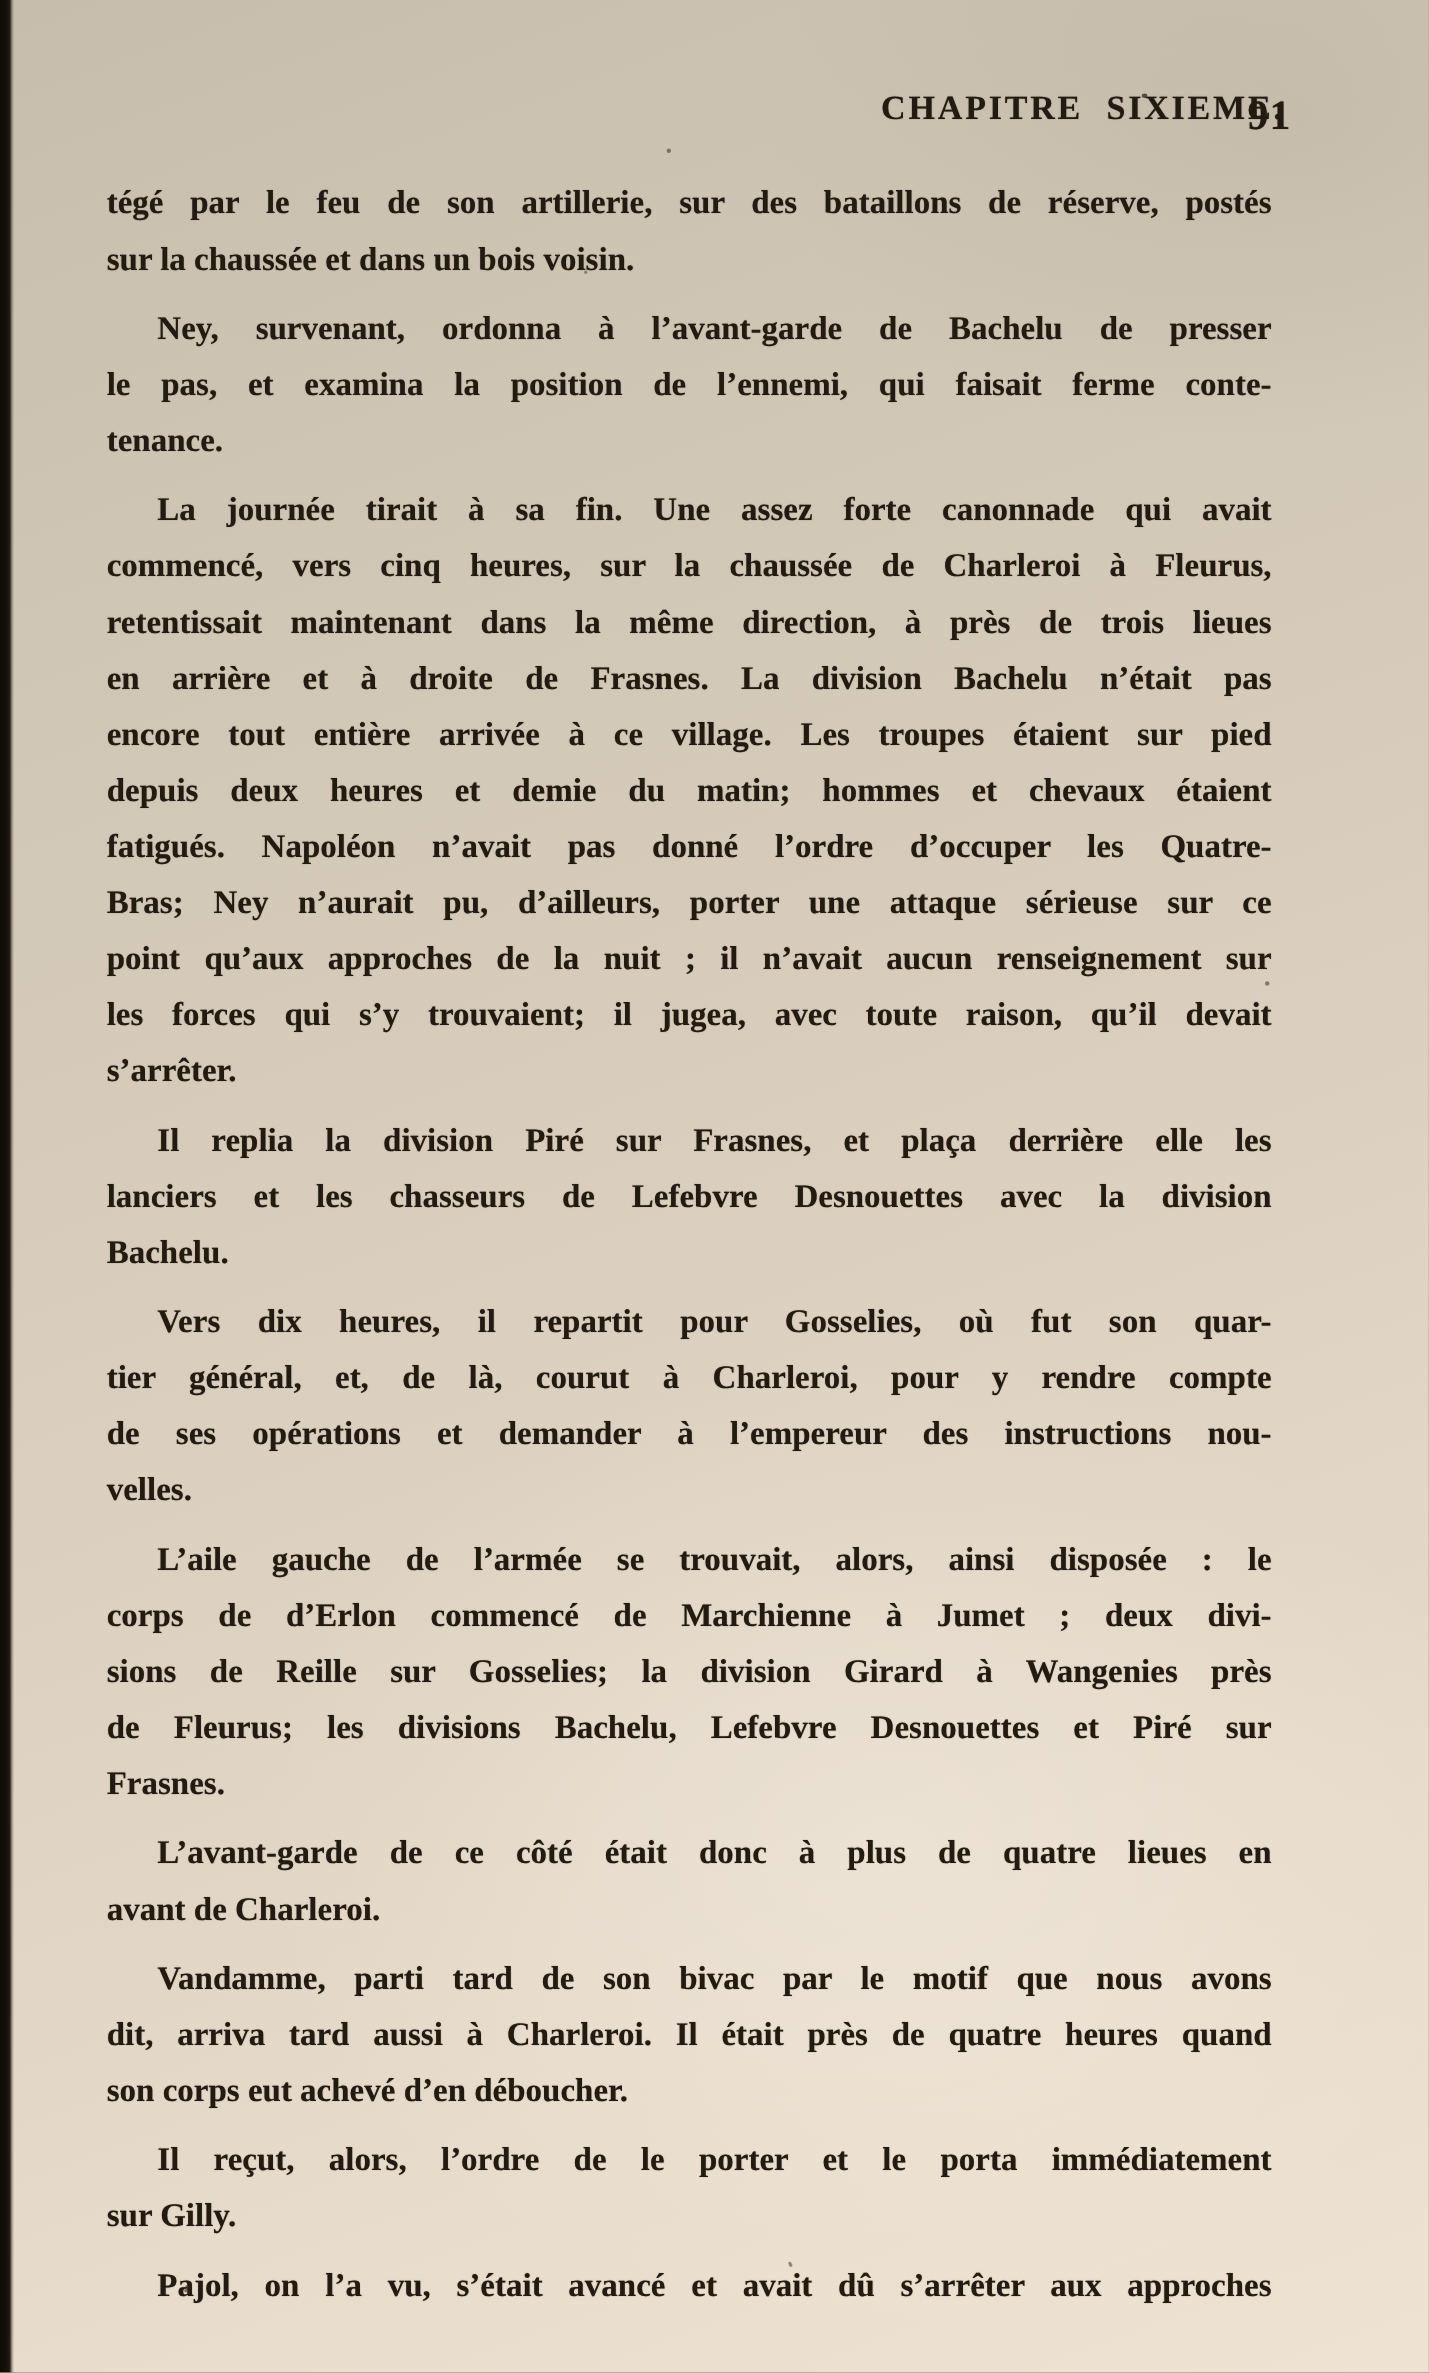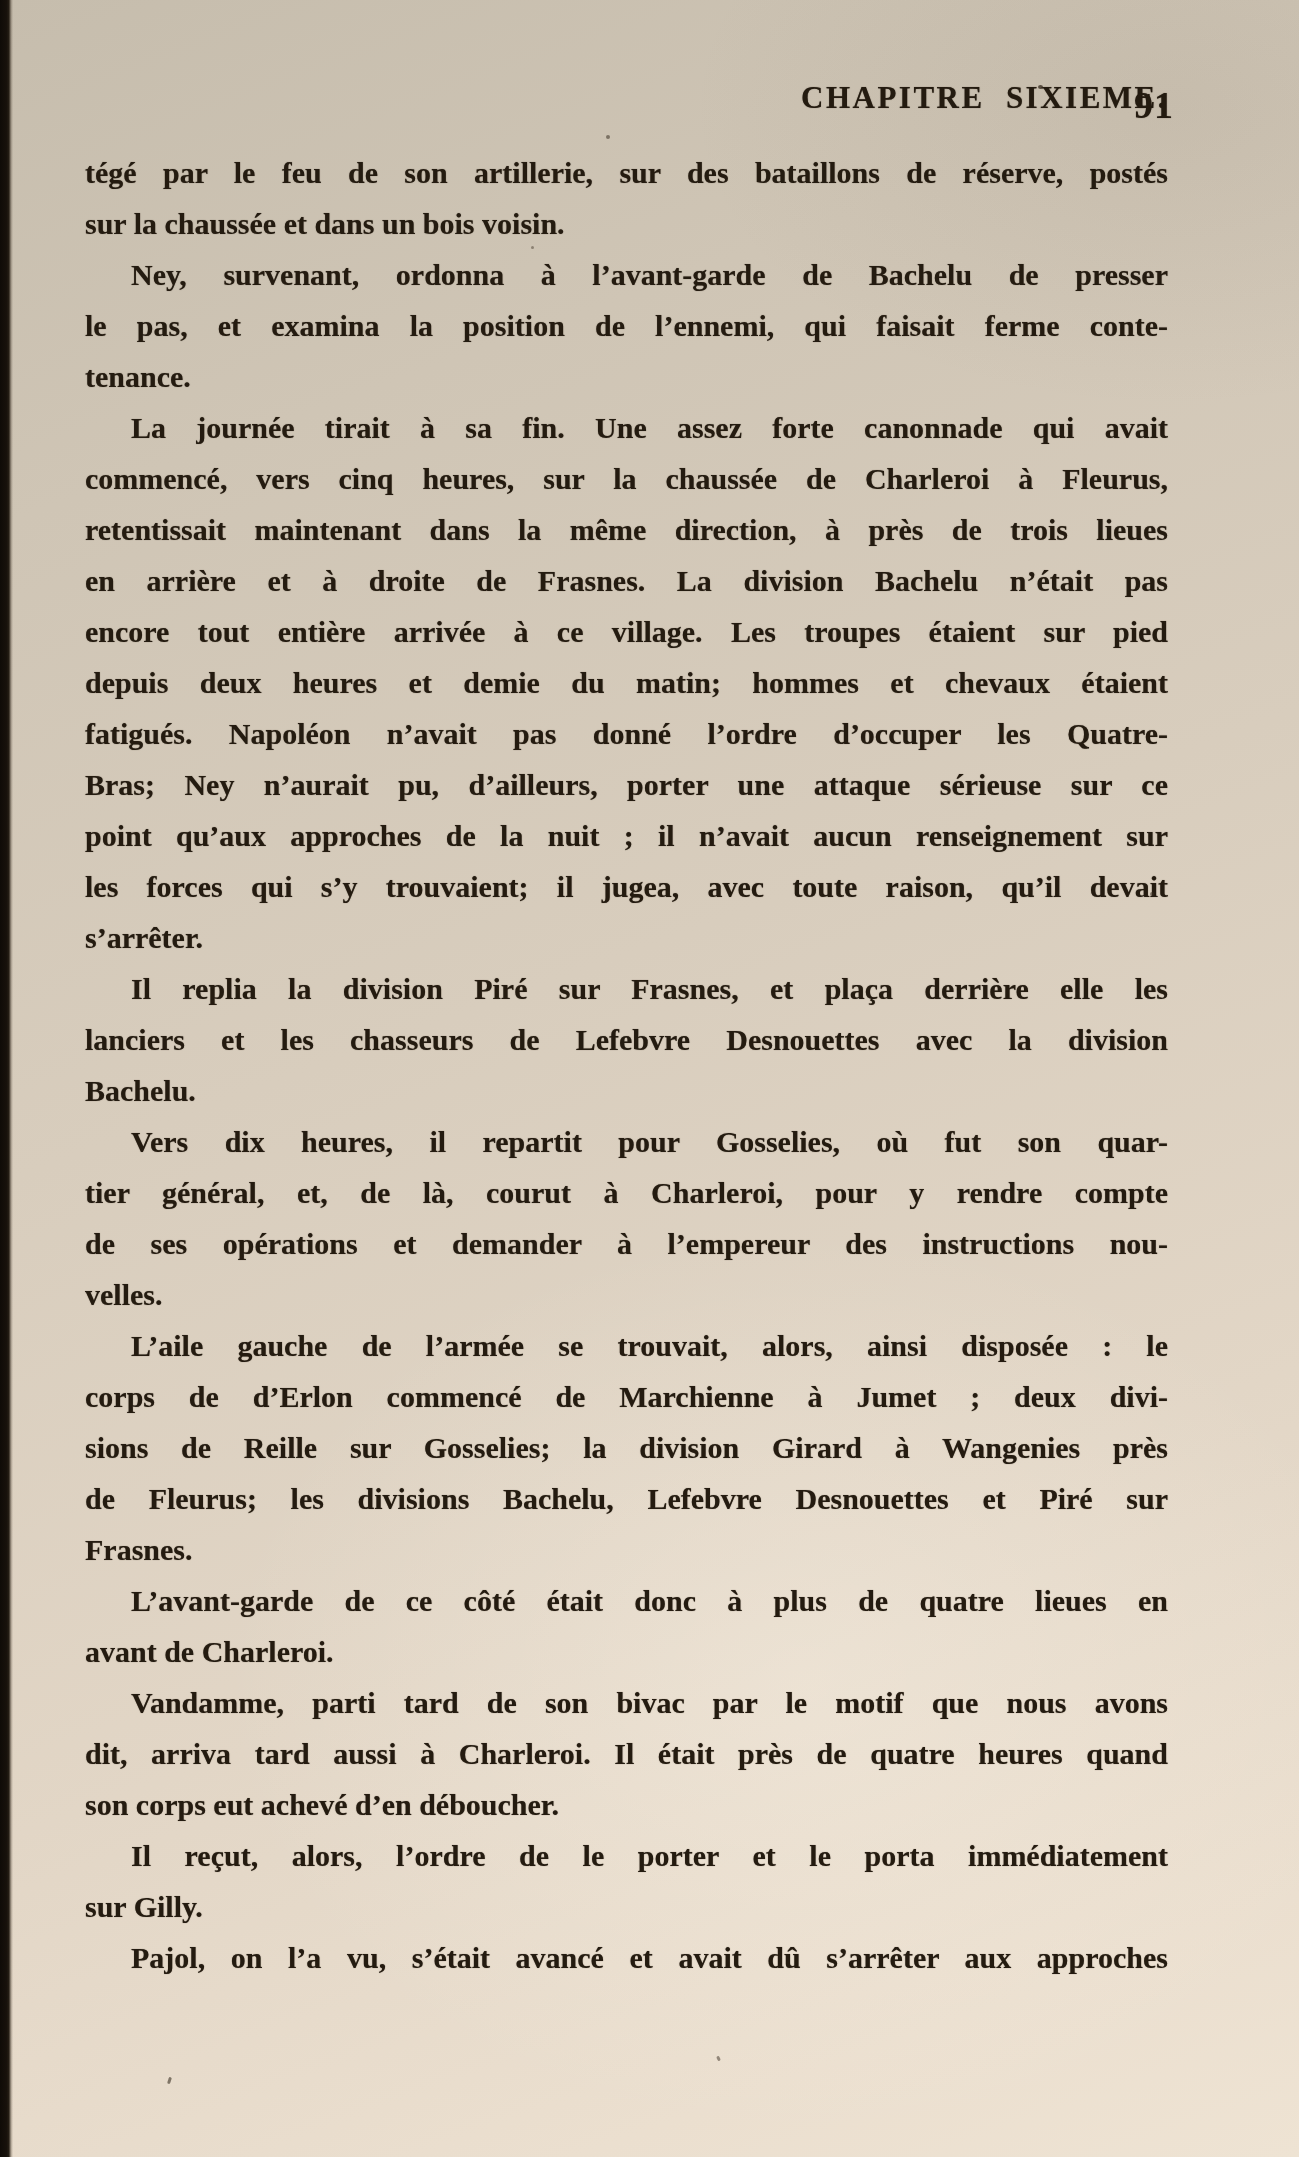--- a/index.html
+++ b/index.html
@@ -42,21 +42,21 @@
     letter-spacing: 1px;
     text-shadow: 0 0 1px rgba(36,27,16,0.6);
   }
   .page-body {
     position: absolute; left: 85px; top: 147px; width: 1083px;
     font-size: 30px;
     font-weight: bold;
     line-height: 51px;
     text-shadow: 0 0 1px rgba(40,30,18,0.55);
   }
-  .paragraph { margin: 0; }
+  .paragraph { margin: 12px; }
   .line { height: 51px; white-space: normal; }
   .line.just { text-align: justify; text-align-last: justify; }
   .line.indent { text-indent: 46px; }
   .speck { position: absolute; background: #3b3023; border-radius: 50%; pointer-events: none; }
 </style>
 </head>
 <body>
 
 <div class="page">
   <div class="edge-strip"></div>

